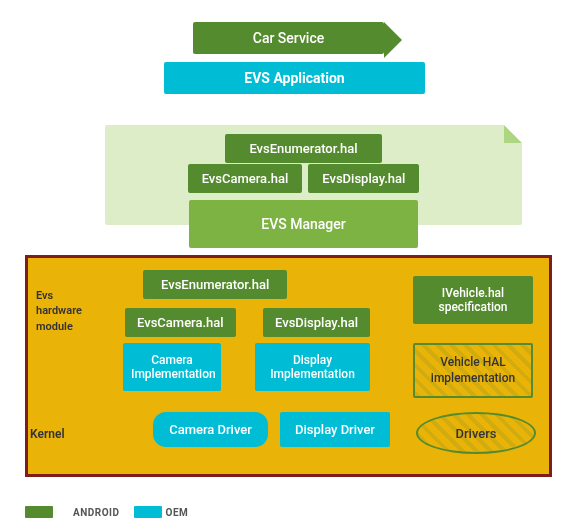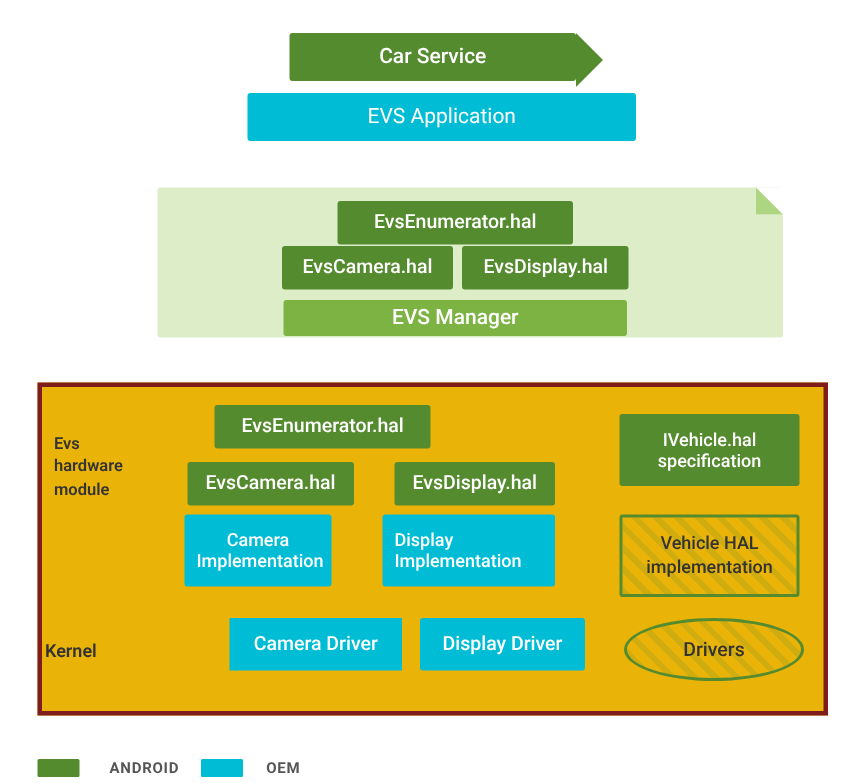--- a/index.html
+++ b/index.html
@@ -58,21 +58,21 @@
       top: 62px;
       left: 100px;
       right: 100px;
       display: flex;
       justify-content: center;
     }
 
     .evs-app-box {
       background: #00bcd4;
       color: #fff;
-      font-weight: 400;
+      font-weight: 700;
       padding: 8px 80px;
       border-radius: 2px;
       font-size: 14px;
       position: relative;
       margin-left: 12px;
     }
 
     
     .lower-section {
       position: absolute;
@@ -189,21 +189,21 @@
         <span>EvsCamera.hal</span>
       </div>
       <div style="background:#558b2f;color:#fff;font-weight:500;padding:7px 14px;border-radius:2px;font-size:13px;">
         <span>EvsDisplay.hal</span>
       </div>
     </div>
   </div>
 
   <div style="position:absolute;top:200px;left:0;right:0;display:flex;justify-content:center;z-index:2;">
     <div style="margin-left:30px;">
-      <div style="background:#7cb342;color:#fff;font-weight:500;padding:4px 72px;border-radius:2px;font-size:14px;position:relative;">
+      <div style="background:#7cb342;color:#fff;font-weight:500;padding:16px 72px;border-radius:2px;font-size:14px;position:relative;">
         <span>EVS Manager</span>
       </div>
     </div>
   </div>
 
   <div class="lower-section">
 
     <div style="position:absolute;top:30px;left:8px;width:80px;font-size:11px;color:#333;font-weight:600;line-height:1.4;">
       <span>Evs</span><br>
       <span>hardware</span><br>
@@ -225,56 +225,56 @@
     <div style="position:absolute;top:50px;left:235px;">
       <div style="background:#558b2f;color:#fff;font-weight:500;padding:7px 12px;border-radius:2px;font-size:13px;">
         <span>EvsDisplay.hal</span>
       </div>
     </div>
 
     <div style="position:absolute;top:85px;left:95px;background:#00bcd4;color:#fff;font-weight:500;padding:10px 8px;border-radius:2px;font-size:12px;text-align:center;width:98px;">
       <span>Camera<br>Implementation</span>
     </div>
 
-    <div style="position:absolute;top:85px;left:227px;background:#00bcd4;color:#fff;font-weight:500;padding:10px 8px;border-radius:2px;font-size:12px;width:115px;">
+    <div style="position:absolute;top:85px;left:227px;background:#00bcd4;color:#fff;font-weight:500;padding:10px 8px;border-radius:2px;font-size:12px;text-align:center;width:115px;">
       <span>Display<br>Implementation</span>
     </div>
 
     <div style="position:absolute;top:18px;left:385px;background:#558b2f;color:#fff;font-weight:500;padding:10px 10px;border-radius:2px;font-size:12px;text-align:center;width:120px;">
       <span>IVehicle.hal<br>specification</span>
     </div>
 
     <div style="position:absolute;top:85px;left:385px;width:120px;height:55px;border:2px solid #558b2f;border-radius:2px;overflow:hidden;display:flex;align-items:center;justify-content:center;font-size:12px;font-weight:500;color:#333;text-align:center;">
       <div style="position:absolute;top:0;left:0;right:0;bottom:0;background:repeating-linear-gradient(45deg,rgba(85,139,47,0.18),rgba(85,139,47,0.18) 4px,transparent 4px,transparent 10px);"></div>
       <span style="position:relative;z-index:1;line-height:1.3;">Vehicle HAL<br>implementation</span>
     </div>
 
   </div>
 
   <div style="position:absolute;top:427px;left:30px;font-size:12px;font-weight:600;color:#333;">
     <span>Kernel</span>
   </div>
 
-  <div style="position:absolute;top:412px;left:153px;background:#00bcd4;color:#fff;font-weight:500;padding:10px 12px;border-radius:0;font-size:13px;text-align:center;width:115px;">
+  <div style="position:absolute;top:412px;left:153px;background:#00bcd4;color:#fff;font-weight:500;padding:10px 12px;border-radius:13px;font-size:13px;text-align:center;width:115px;">
     <span>Camera Driver</span>
   </div>
 
   <div style="position:absolute;top:412px;left:280px;background:#00bcd4;color:#fff;font-weight:500;padding:10px 12px;border-radius:2px;font-size:13px;text-align:center;width:110px;">
     <span>Display Driver</span>
   </div>
 
   <div style="position:absolute;top:412px;left:416px;width:120px;height:42px;border:2.5px solid #558b2f;border-radius:50%;overflow:hidden;display:flex;align-items:center;justify-content:center;font-size:13px;font-weight:500;color:#333;">
     <div style="position:absolute;top:0;left:0;right:0;bottom:0;background:repeating-linear-gradient(45deg,rgba(85,139,47,0.18),rgba(85,139,47,0.18) 4px,transparent 4px,transparent 10px);"></div>
     <span style="position:relative;z-index:1;">Drivers</span>
   </div>
 
   <div style="position:absolute;bottom:4px;left:25px;right:10px;display:flex;align-items:center;gap:14px;">
     <div style="display:flex;align-items:center;gap:20px;">
       <div style="width:28px;height:12px;background:#558b2f;border-radius:1px;"></div>
       <span style="font-size:10px;font-weight:700;color:#555;letter-spacing:0.5px;">ANDROID</span>
     </div>
-    <div style="display:flex;align-items:center;gap:16px;">
+    <div style="display:flex;align-items:center;gap:4px;">
       <div style="width:28px;height:12px;background:#00bcd4;border-radius:1px;"></div>
       <span style="font-size:10px;font-weight:700;color:#555;letter-spacing:0.5px;">OEM</span>
     </div>
   </div>
 
 </div>
 
 </body></html>

